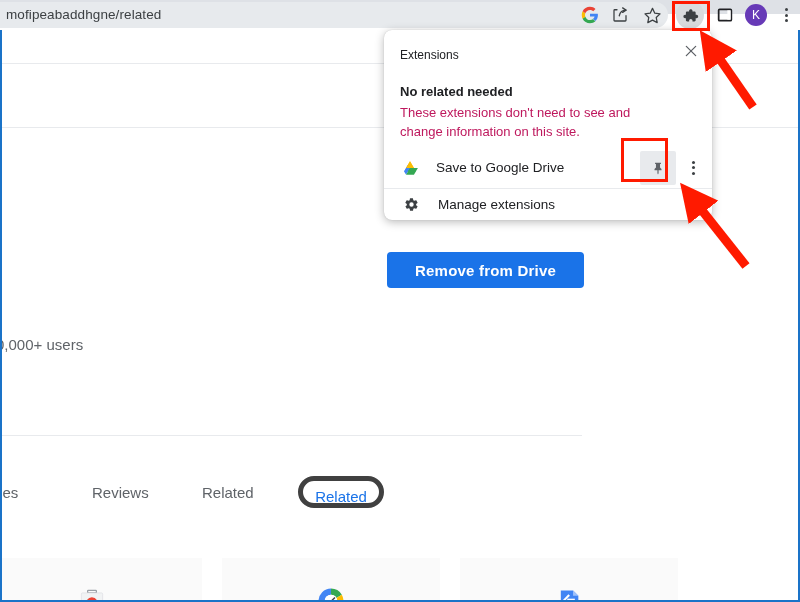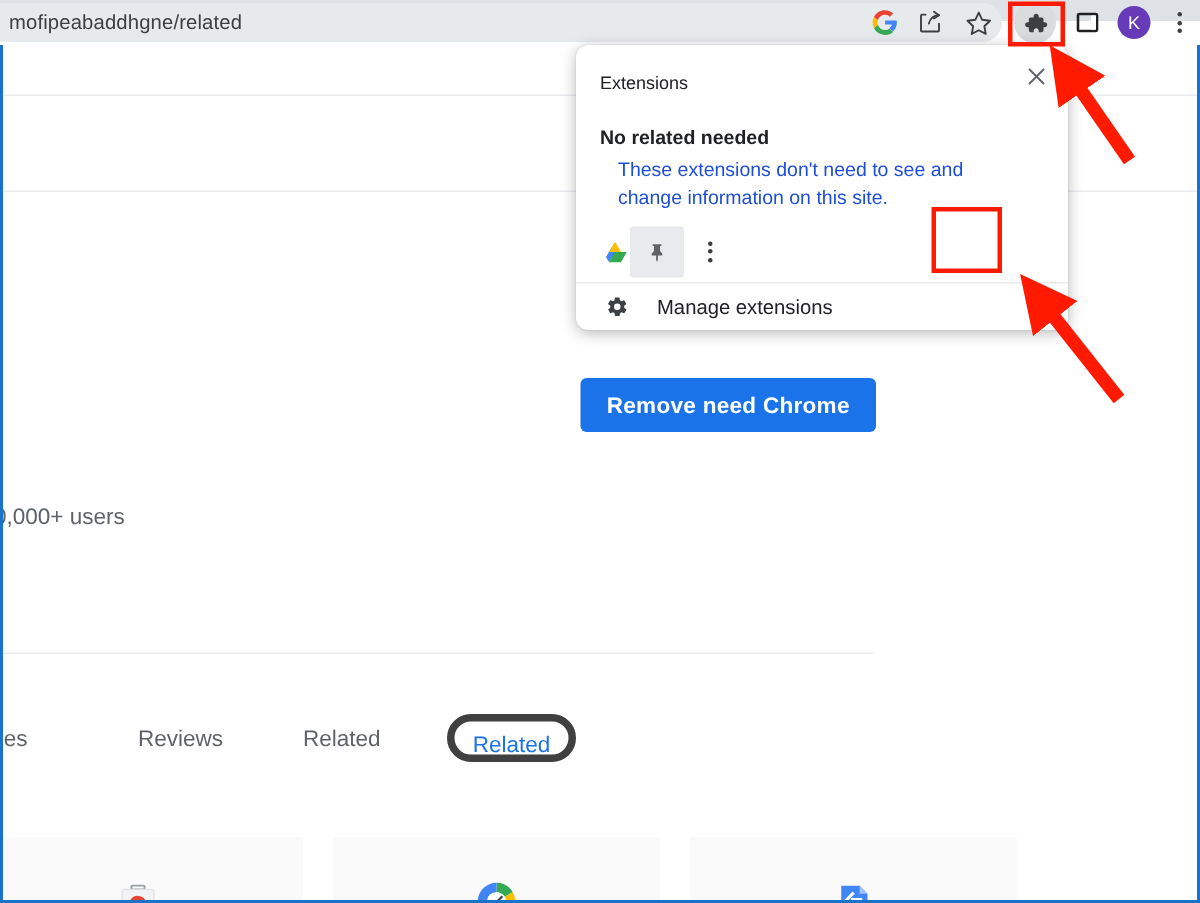--- a/index.html
+++ b/index.html
@@ -249,23 +249,22 @@
     left: 16px; top: 54px;
     font-size: 13px;
     font-weight: bold;
     color: #202124;
   }
   .ext-desc {
     position: absolute;
     left: 16px; top: 73px;
     width: 270px;
     font-size: 13px;
-    color: #1d4ed8;
+    color: #be185d;
     line-height: 19px;
-    margin-left: 12px;
   }
   .ext-row {
     position: absolute;
     left: 0; top: 117px;
     width: 328px; height: 42px;
     display: flex;
     align-items: center;
     border-bottom: 1px solid #e8eaed;
     box-sizing: border-box;
   }
@@ -380,21 +379,21 @@
         </span>
     </div>
   </div>
 
   <div class="page">
     <div class="page-band"></div>
     <div class="page-band2"></div>
 
     <div class="detail-area"></div>
 
-    <button class="remove-btn">Remove need Chrome</button>
+    <button class="remove-btn">Remove from Drive</button>
 
     <div class="users-count">0,000+ users</div>
 
     <div class="hr-divider"></div>
 
     <div class="tabs">
       <div class="tab" id="tab-practices">ctices</div>
       <div class="tab" id="tab-reviews">Reviews</div>
       <div class="tab" id="tab-support">Related</div>
       <div class="tab" id="tab-related">Related</div>
@@ -462,20 +461,21 @@
         <svg width="18" height="18" viewBox="0 0 48 48" aria-hidden="true">
           <path d="M24 6l10.5 18H13.5z" fill="#fbbc04"></path>
           <path d="M13.5 24L8.2 33.2 18.7 33.2z" fill="#4285f4"></path>
           <path d="M18.7 33.2h20.6L34.5 24H13.5z" fill="#34a853" transform="translate(0,0)"></path>
           <path d="M24 6l-10.5 18-5.3 9.2L18.7 42h10.6l10.5-18z" fill="none"></path>
           <path d="M8.2 33.2L18.7 15.1 24 24 13.5 42z" fill="#4285f4"></path>
           <path d="M24 24h21L34.5 42H13.5z" fill="#34a853"></path>
           <path d="M24 6l10.5 18h-21z" fill="#fbbc04"></path>
         </svg>
       </span>
+      <span class="ext-row-label">Save to Google Drive</span>
       <span class="pin-btn" title="Pin">
         <svg width="14" height="14" viewBox="0 0 24 24" fill="#5f6368" aria-hidden="true">
           <path d="M7 3h10v2h-1.5v6.2l2.5 2.4V16h-5v5l-1 2-1-2v-5H6v-2.4l2.5-2.4V5H7z"></path>
         </svg>
       </span>
       <span class="row-kebab" title="More options">
         <span class="kebab">
             <i></i>
             <i></i>
             <i></i>

